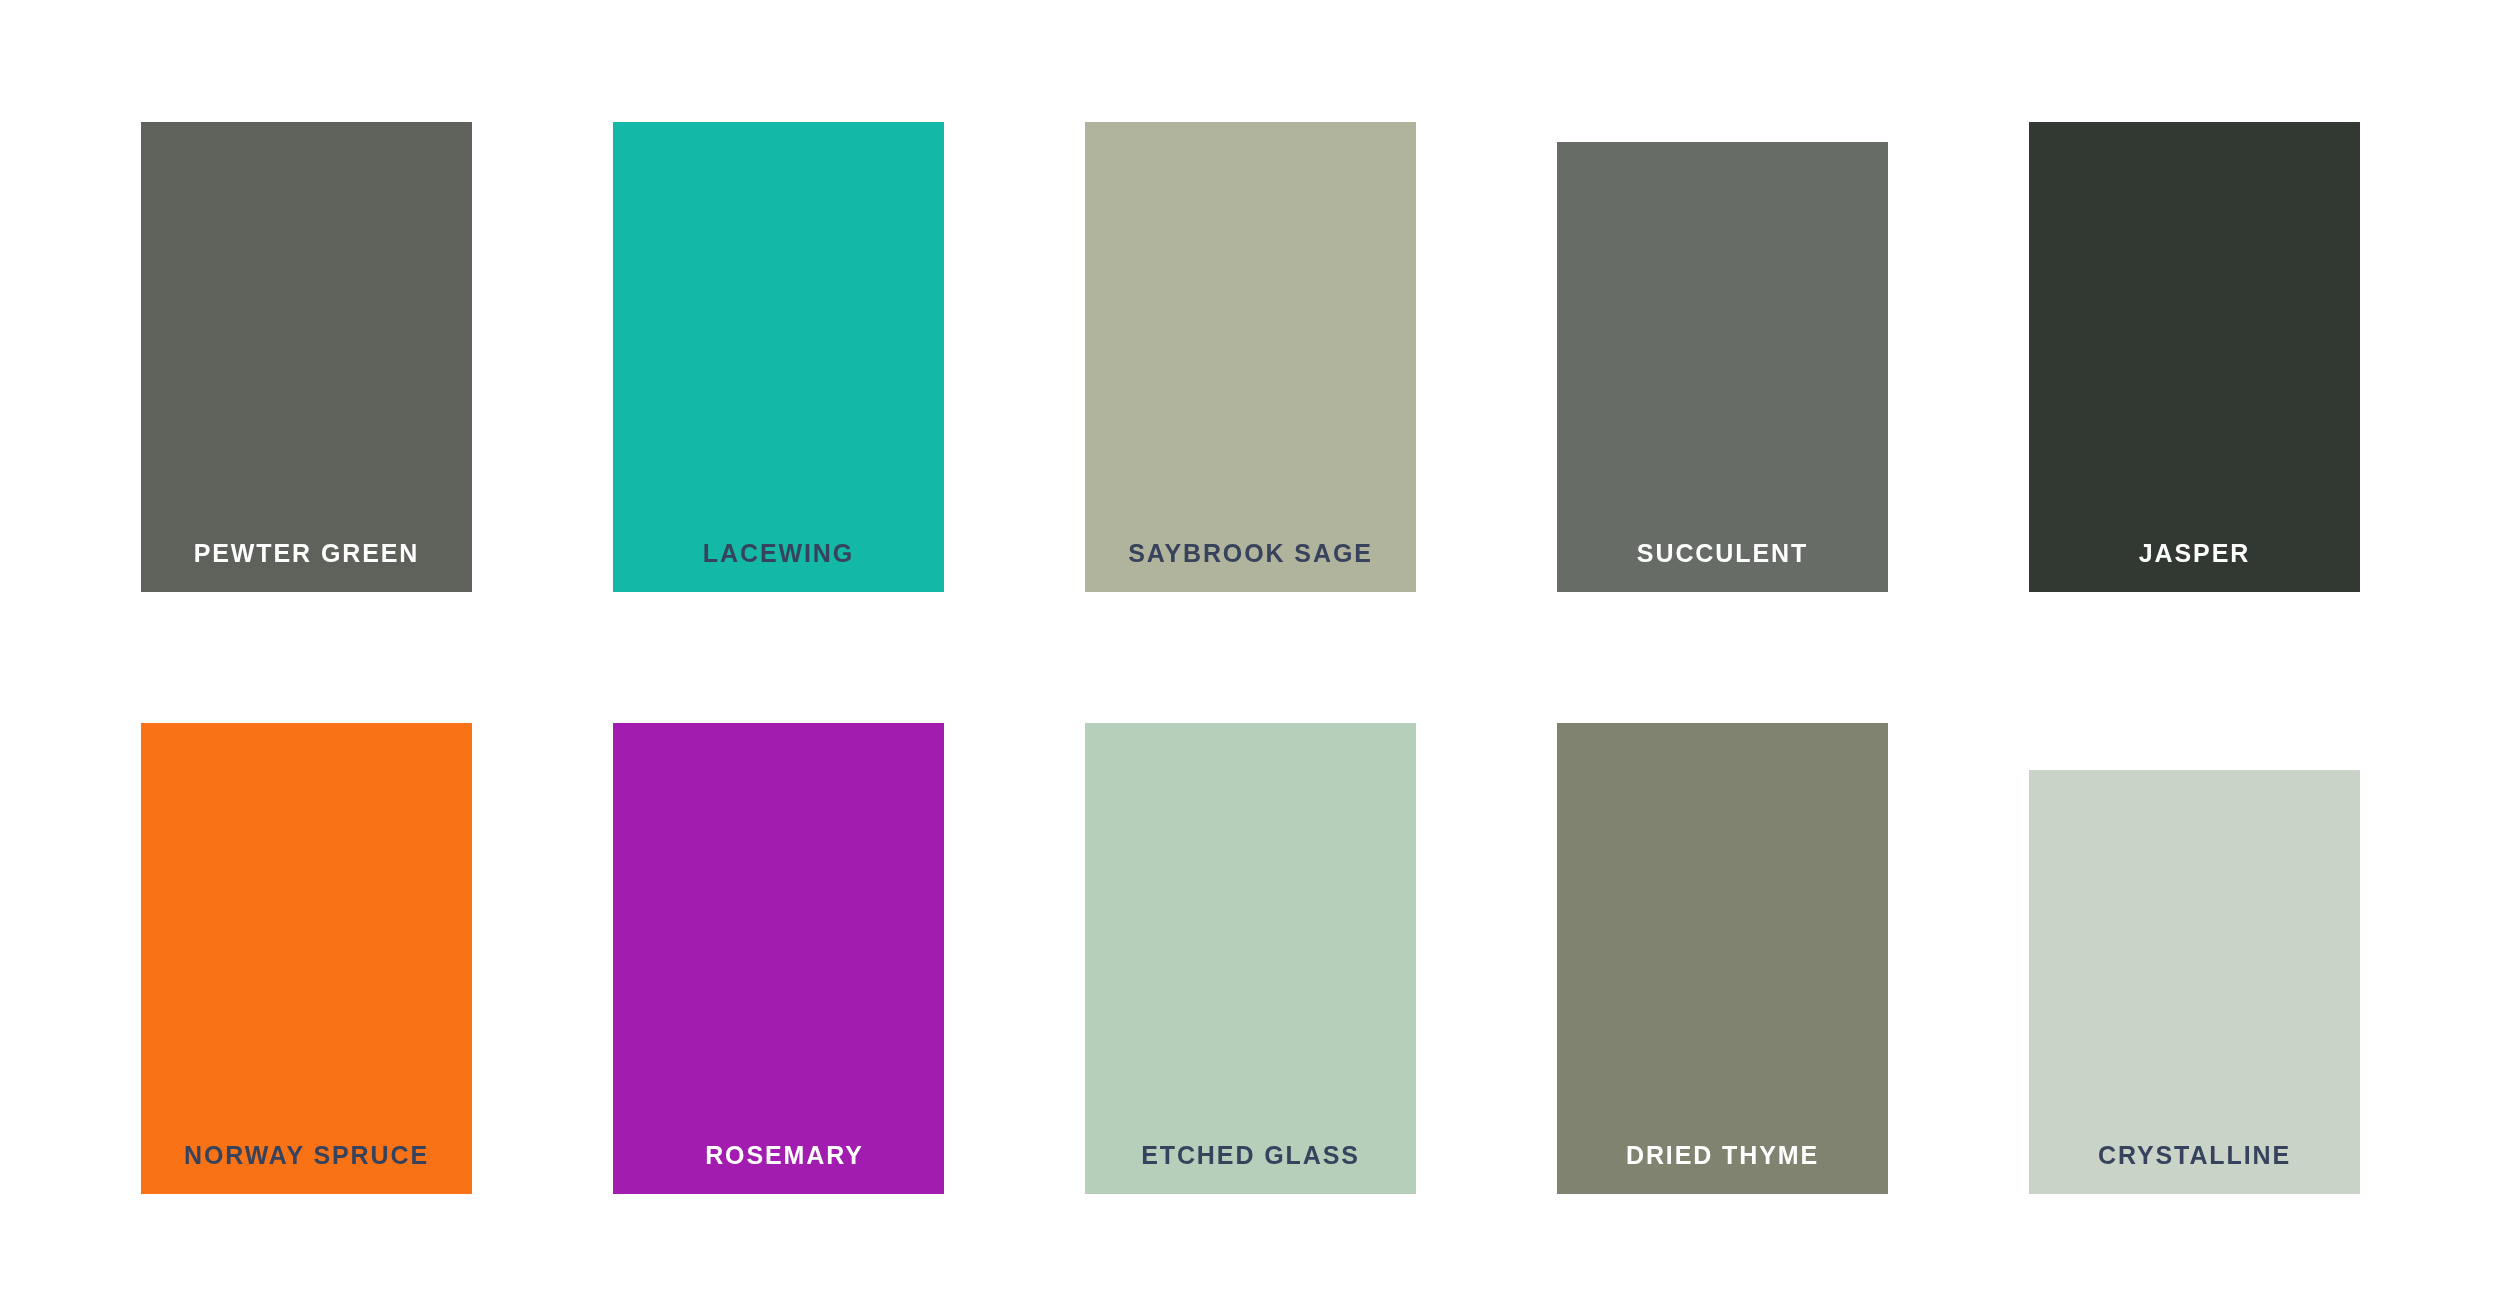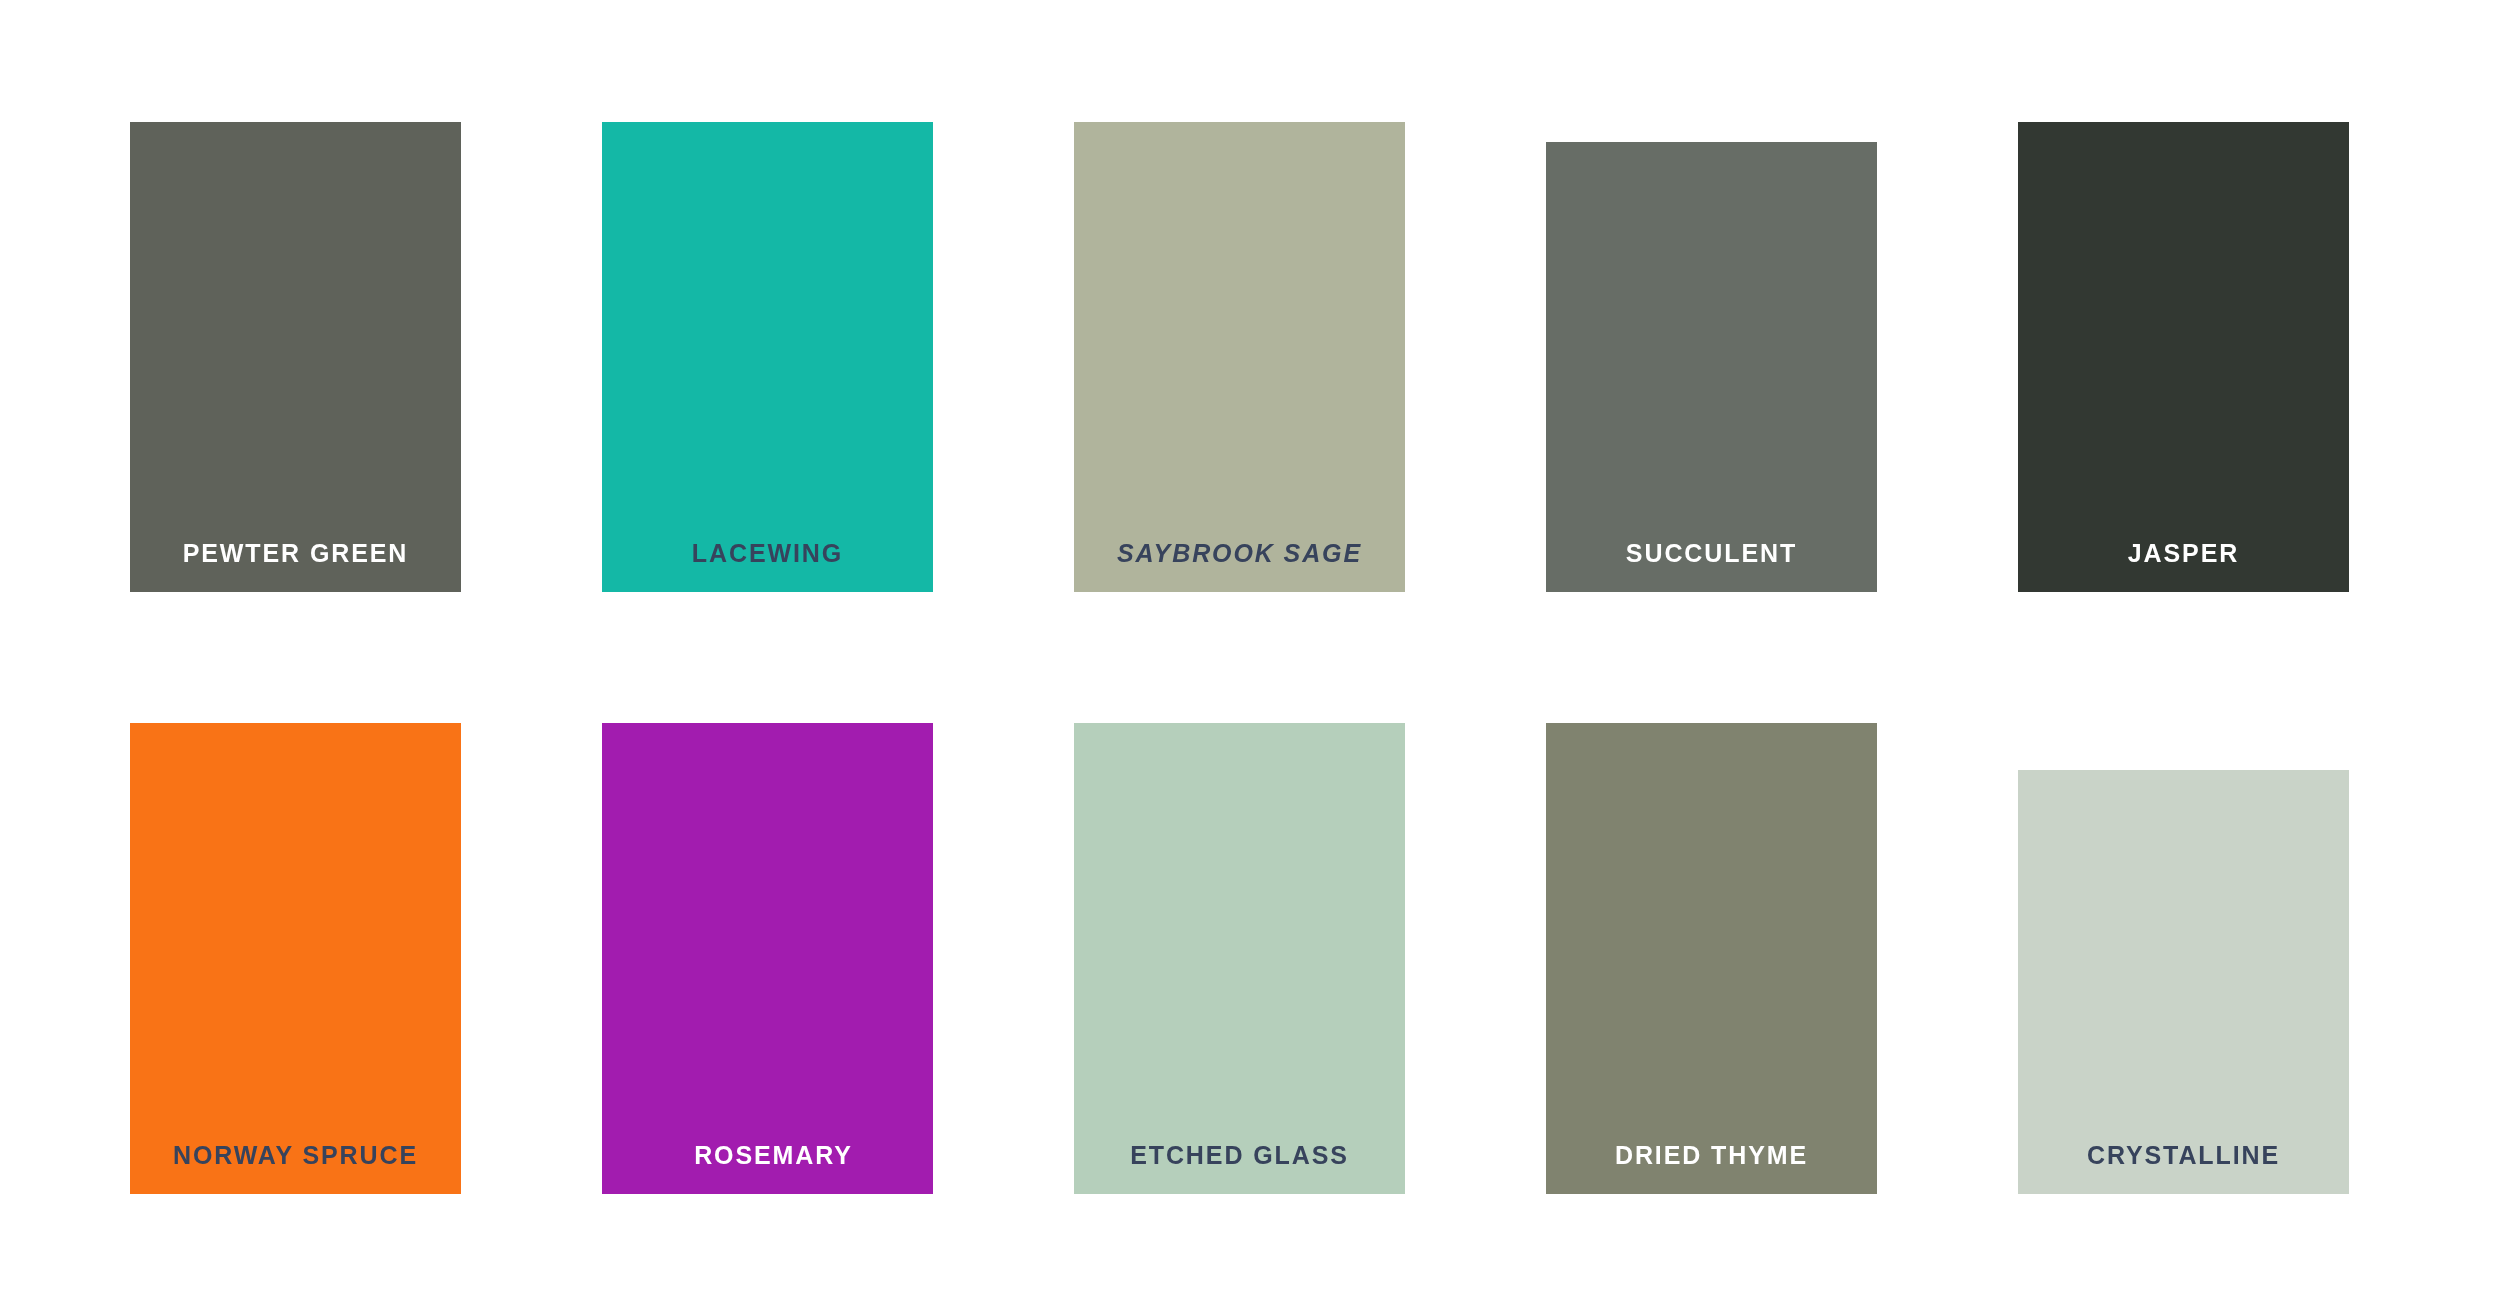--- a/index.html
+++ b/index.html
@@ -16,21 +16,21 @@
   }
   #palette-board {
     position: relative;
     width: 2500px;
     height: 1313px;
     background: #ffffff;
     box-sizing: border-box;
   }
   .swatch-grid {
     position: absolute;
-    left: 130px;
+    left: 141px;
     top: 122px;
     width: 2219px;
     display: grid;
     grid-template-columns: repeat(5, 331px);
     grid-template-rows: 470px 471px;
     column-gap: 141px;
     row-gap: 131px;
   }
   .swatch-card {
     position: relative;
@@ -61,21 +61,21 @@
 
 <div id="palette-board" style="background: rgb(255, 255, 255);">
   <div class="swatch-grid">
       <div class="swatch-card" style="background: rgb(95, 98, 90);">
         <span class="swatch-label" style="color: rgb(255, 255, 255);">PEWTER GREEN</span>
       </div>
       <div class="swatch-card" style="background: #14b8a6;">
         <span class="swatch-label" style="color: rgb(55, 67, 92);">LACEWING</span>
       </div>
       <div class="swatch-card" style="background: rgb(176, 180, 156);">
-        <span class="swatch-label" style="color: rgb(55, 67, 92); font-style: italic;">SAYBROOK SAGE</span>
+        <span class="swatch-label" style="color: rgb(55, 67, 92);">SAYBROOK SAGE</span>
       </div>
       <div class="swatch-card" style="background: rgb(103, 109, 102); margin-top: 20px;">
         <span class="swatch-label" style="color: rgb(255, 255, 255);">SUCCULENT</span>
       </div>
       <div class="swatch-card" style="background: rgb(50, 56, 50);">
         <span class="swatch-label" style="color: rgb(255, 255, 255);">JASPER</span>
       </div>
       <div class="swatch-card" style="background: #f97316;">
         <span class="swatch-label" style="color: rgb(55, 67, 92);">NORWAY SPRUCE</span>
       </div>

